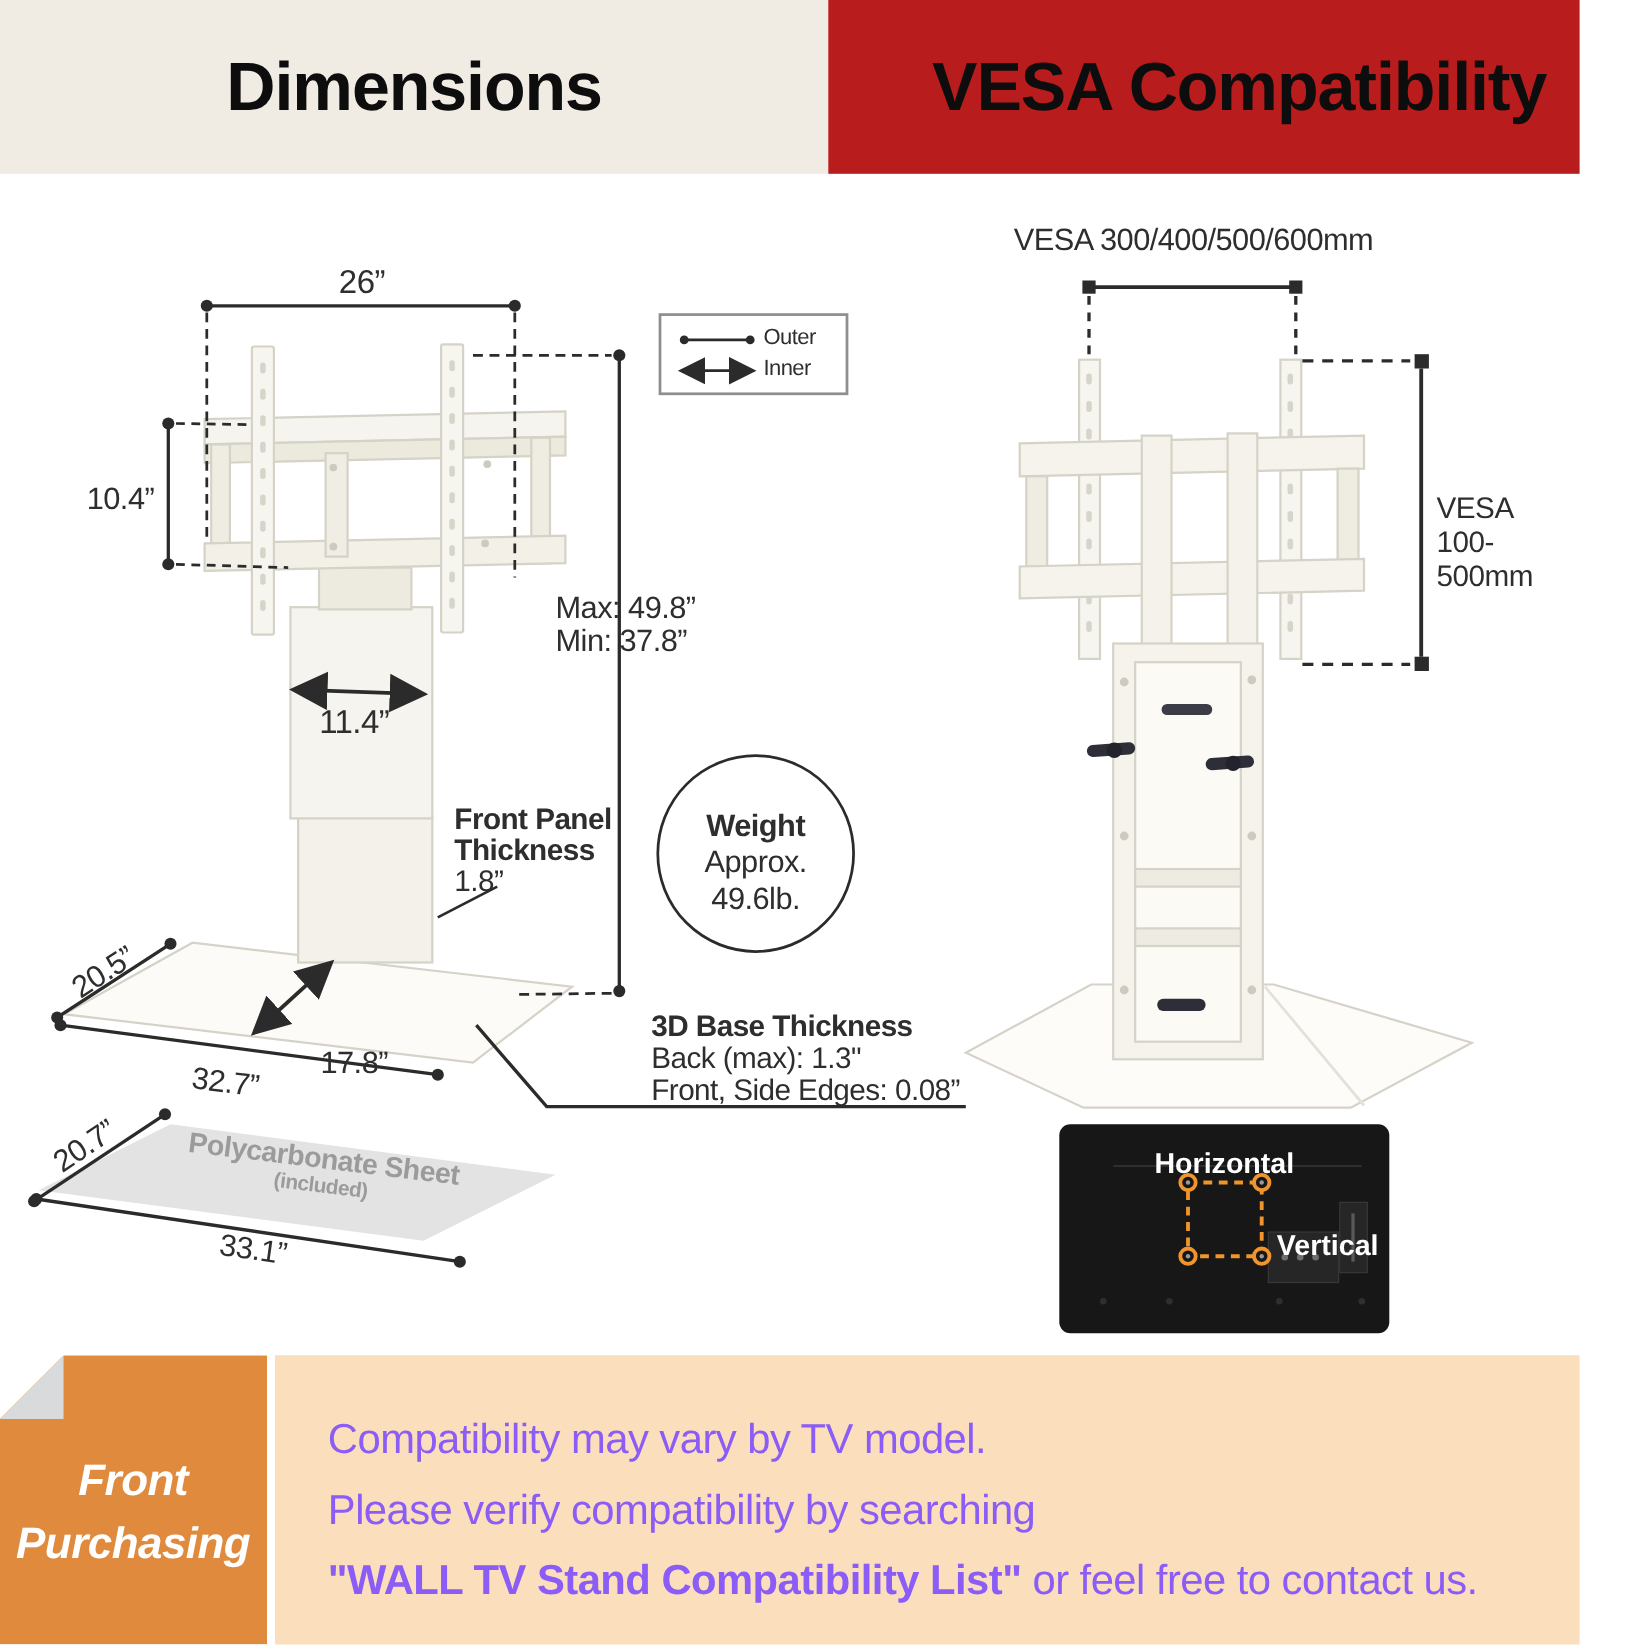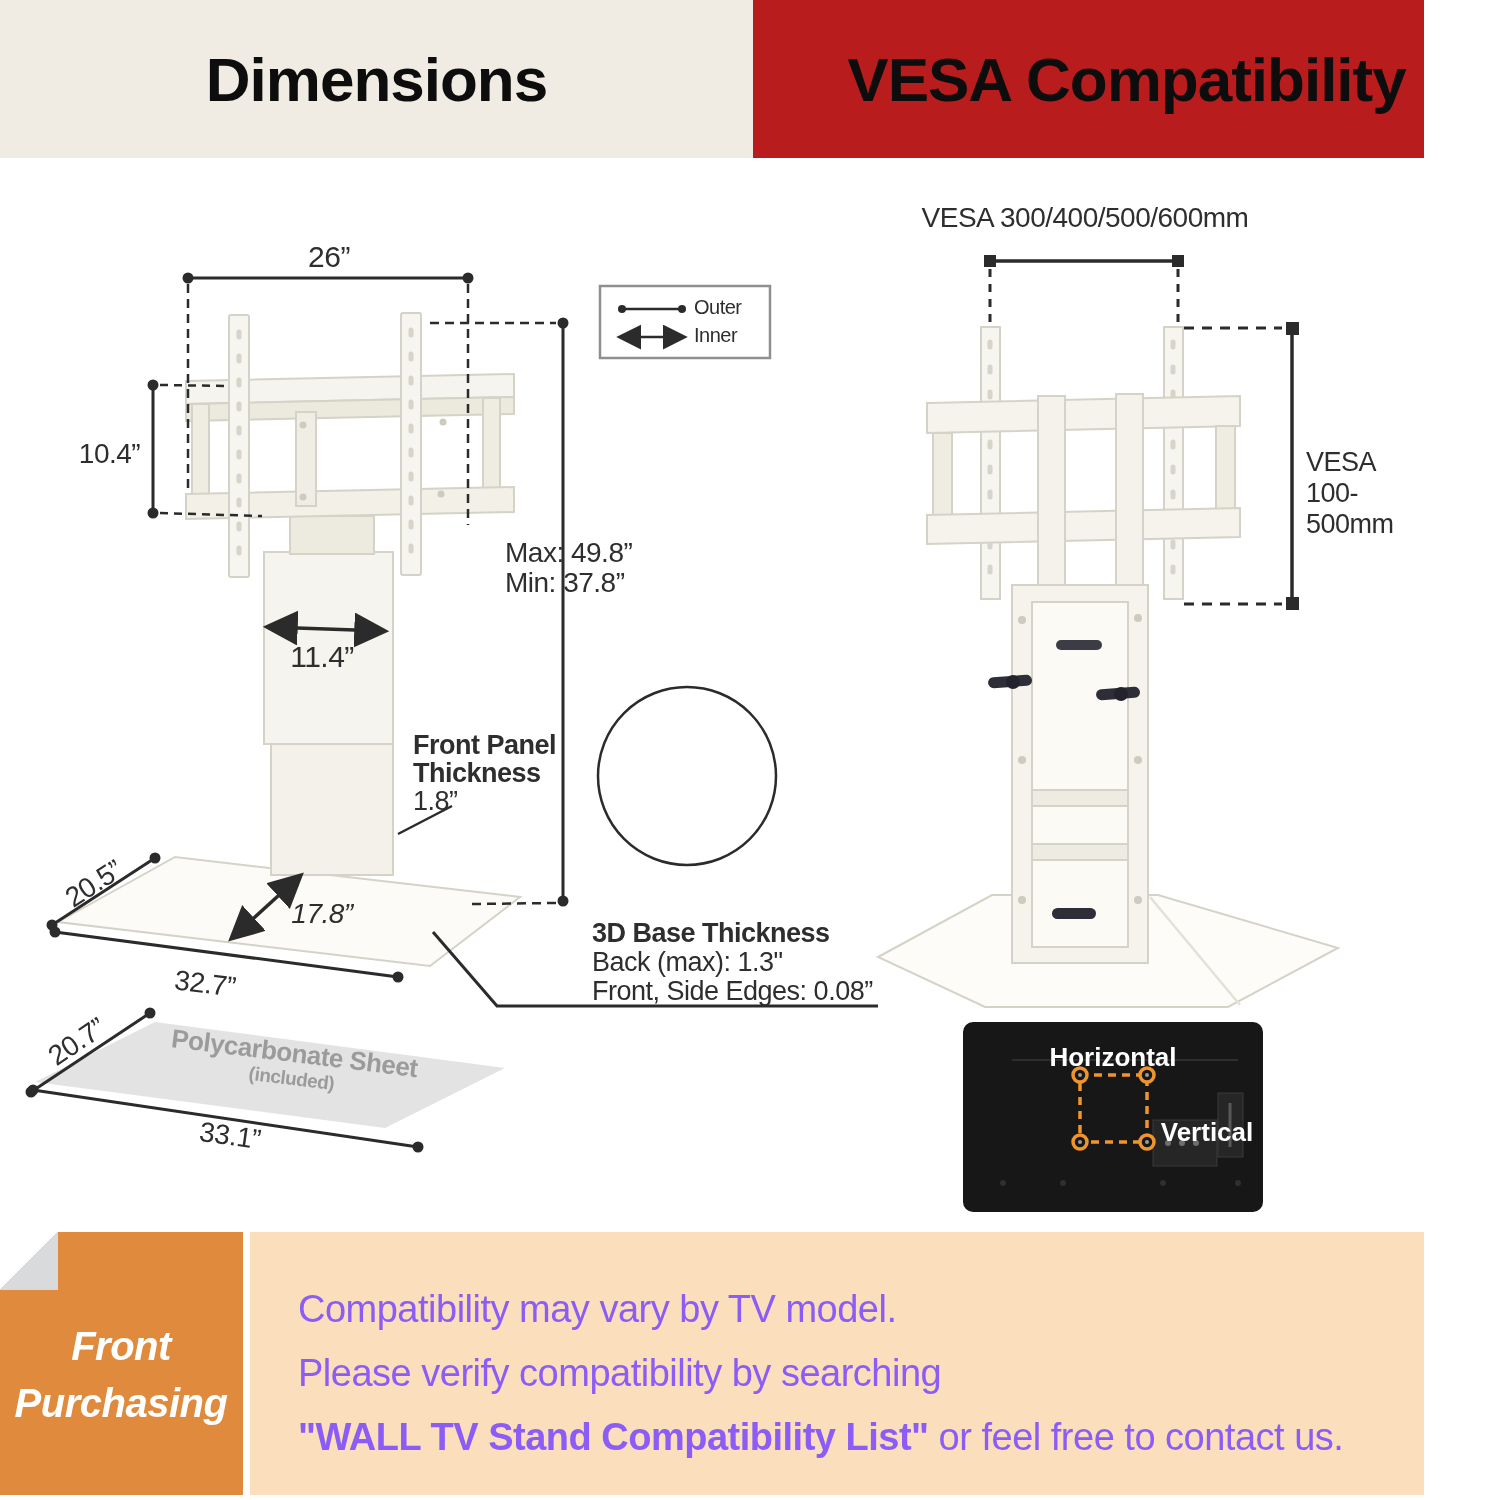--- a/index.html
+++ b/index.html
@@ -1,17 +1,17 @@
 <!DOCTYPE html>
 <html><head>
 <meta charset="utf-8">
 <style>
   html,body{margin:0;padding:0;background:#ffffff;}
   #page{position:relative;width:1424px;height:1500px;background:#ffffff;overflow:hidden;
-        font-family:"Liberation Sans",sans-serif;color:#2b2b2b;}
+        font-family:"Liberation Sans",sans-serif;color:#2b2b2b;padding-left:12px;}
   .hdr{position:absolute;top:0;height:158px;display:flex;align-items:center;justify-content:center;}
   #hdr-left{left:0;width:753px;background:#f0ebe3;}
   #hdr-right{left:753px;width:747px;background:#b91c1c;}
   .hdr-title{font-size:62px;font-weight:700;letter-spacing:-1px;color:#0d0d0d;}
   svg{position:absolute;left:0;top:0;pointer-events:none;}
   .label{position:absolute;color:#2e2e2e;letter-spacing:-0.5px;}
   .dim{font-size:28px;font-weight:500;}
   .ctr{text-align:center;}
   .b{font-weight:700;}
   .gray{color:#9b9b9b;}
@@ -204,27 +204,32 @@
   <div class="label" style="left:505px;top:538px;font-size:28px;line-height:30px;font-weight:500;">
     <div>Max: 49.8”</div>
     <div>Min: 37.8”</div>
   </div>
   <div class="label dim ctr" style="left:252px;top:640px;width:140px;font-size:30px;">11.4”</div>
   <div class="label" style="left:413px;top:731px;font-size:27px;line-height:28px;">
     <div class="b">Front Panel</div>
     <div class="b">Thickness</div>
     <div>1.8”</div>
   </div>
+  <div class="label ctr" style="left:597px;top:734px;width:180px;font-size:28px;line-height:33px;">
+    <div class="b">Weight</div>
+    <div>Approx.</div>
+    <div>49.6lb.</div>
+  </div>
   <div class="label" style="left:592px;top:919px;font-size:27px;line-height:29px;">
     <div class="b">3D Base Thickness</div>
     <div>Back (max): 1.3"</div>
     <div>Front, Side Edges: 0.08”</div>
   </div>
   <div class="label dim ctr" style="left:38px;top:868px;width:112px;transform:rotate(-33deg);">20.5”</div>
-  <div class="label dim ctr" style="left:272px;top:898px;width:100px;font-style:italic;">17.8”</div>
+  <div class="label dim ctr" style="left:272px;top:950px;width:100px;">17.8”</div>
   <div class="label dim ctr" style="left:145px;top:968px;width:120px;transform:rotate(7deg);">32.7”</div>
   <div class="label dim ctr" style="left:22px;top:1026px;width:110px;transform:rotate(-34deg);">20.7”</div>
   <div class="label dim ctr" style="left:168px;top:1120px;width:124px;transform:rotate(8deg);">33.1”</div>
   <div class="label ctr gray" style="left:148px;top:1040px;width:290px;transform:rotate(7deg);line-height:26px;">
     <div class="b" style="font-size:26px;">Polycarbonate Sheet</div>
     <div class="b" style="font-size:19px;">(included)</div>
   </div>
   <div class="label leg" style="left:694px;top:296px;width:72px;">Outer</div>
   <div class="label leg" style="left:694px;top:324px;width:72px;">Inner</div>
 

